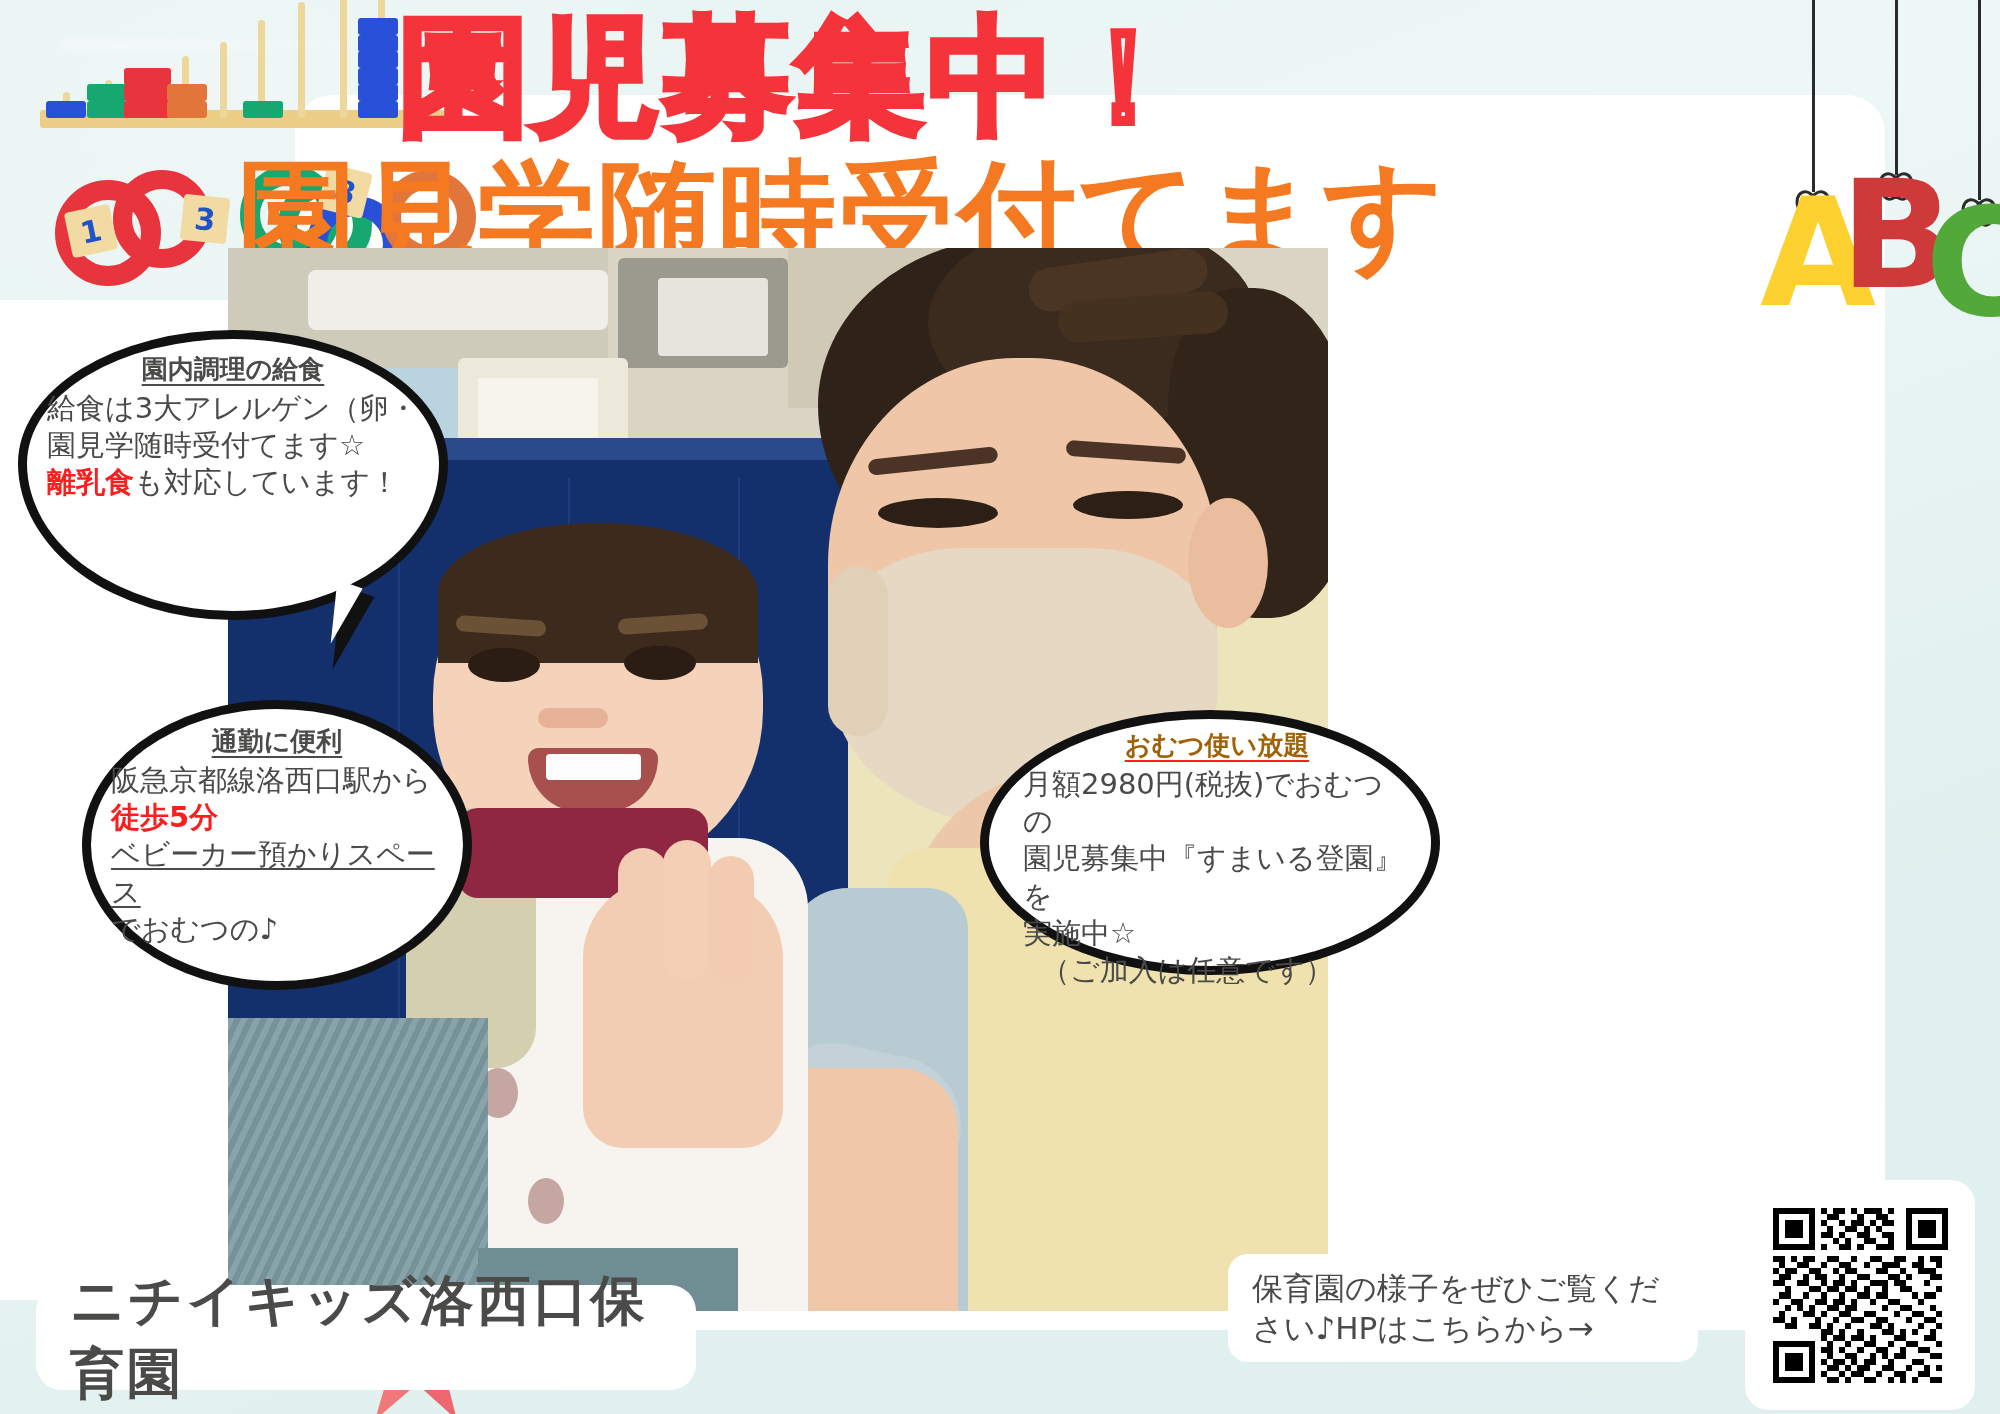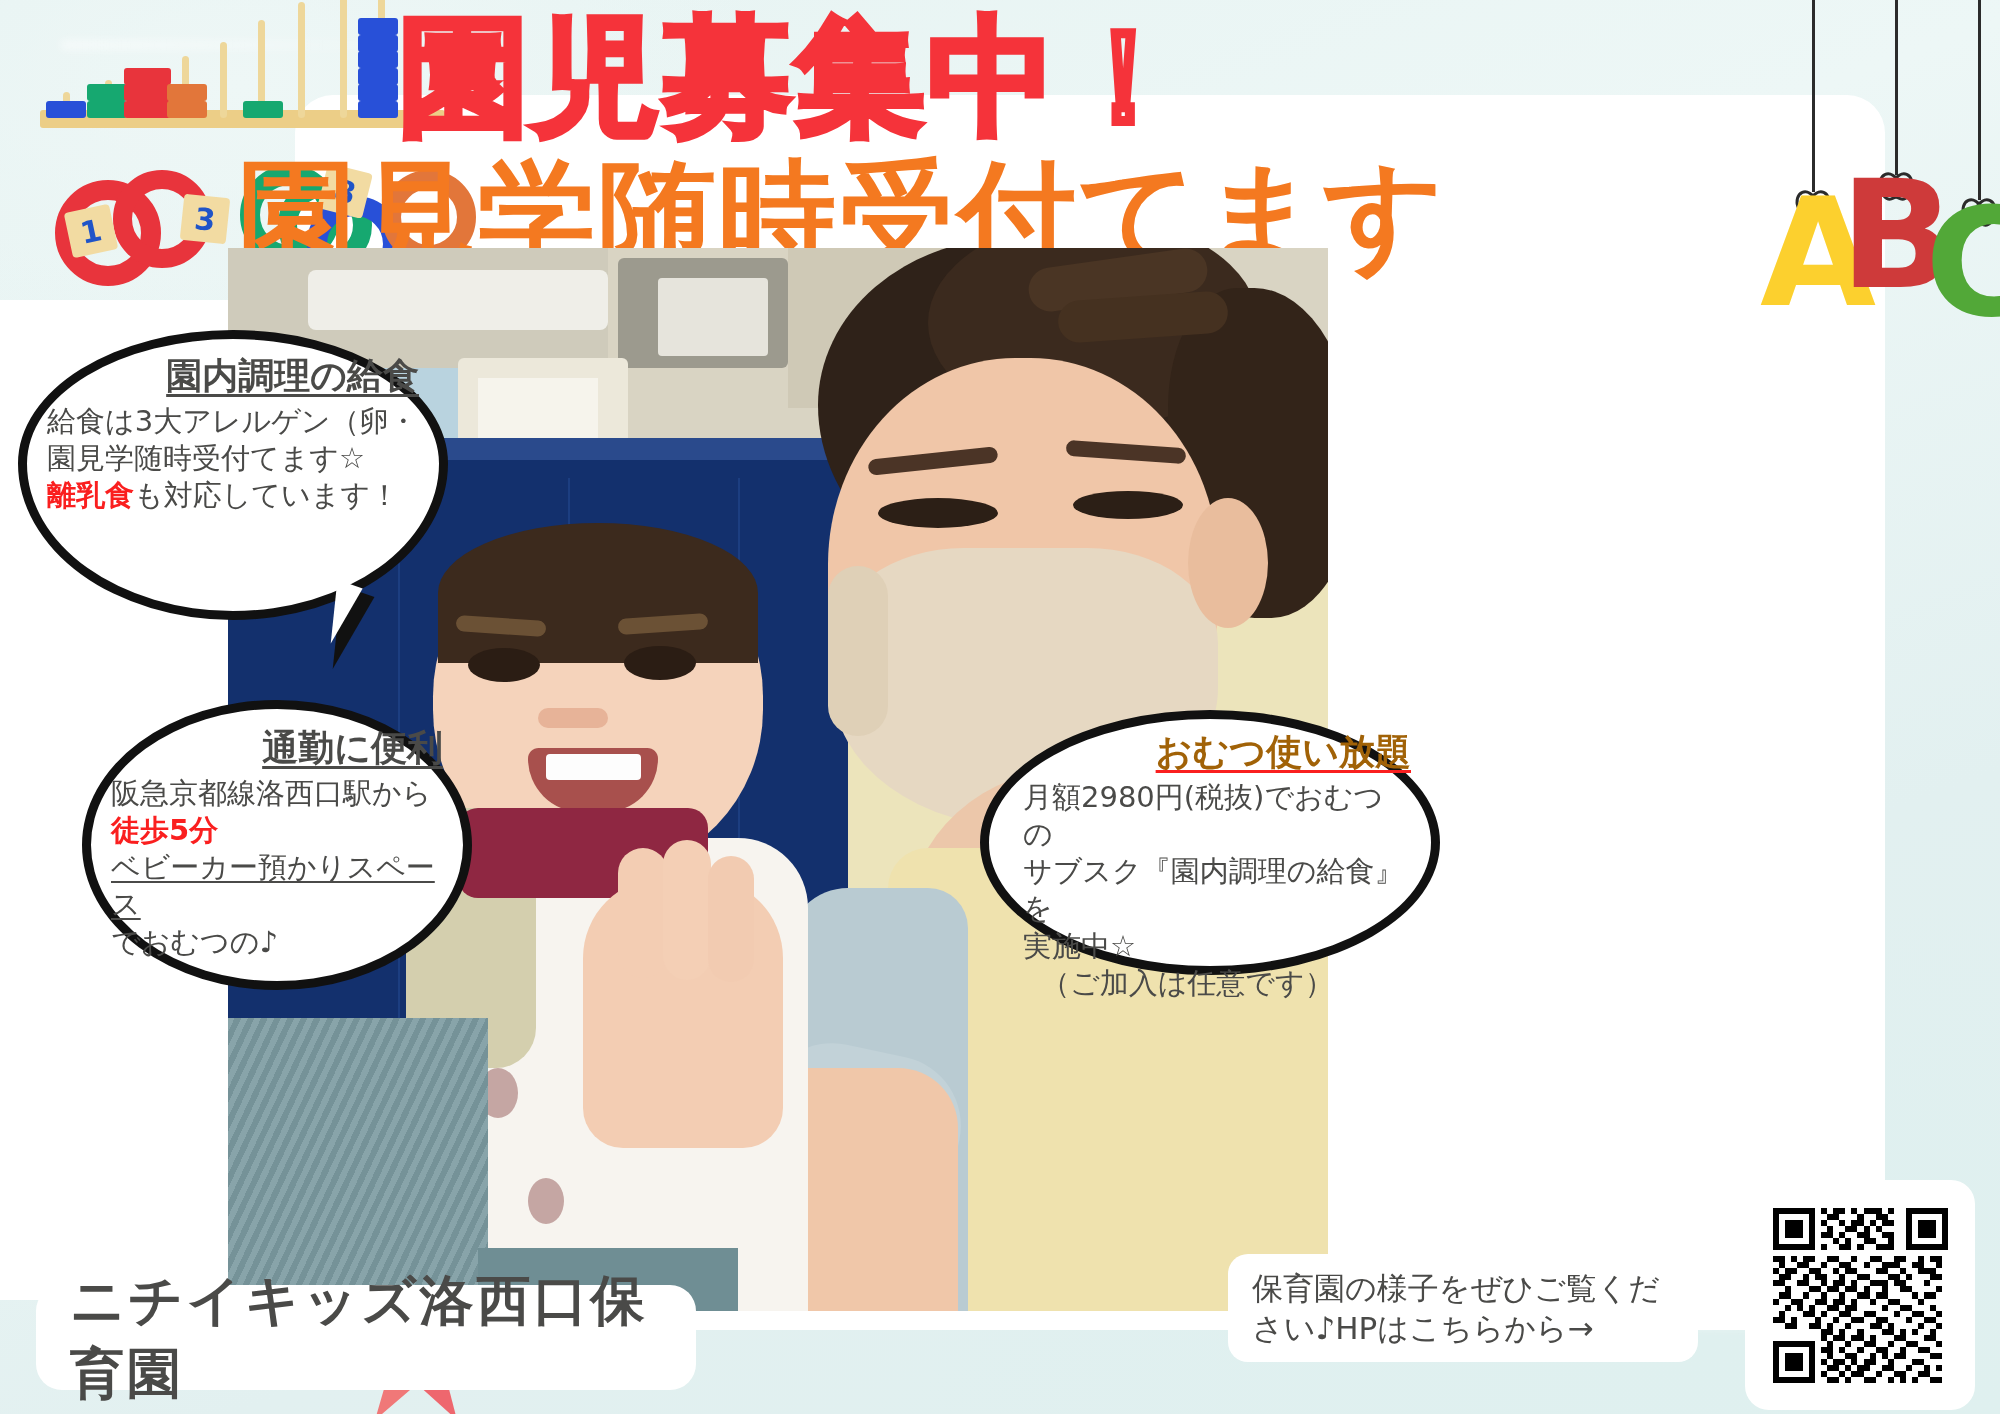--- a/index.html
+++ b/index.html
@@ -82,21 +82,21 @@
     transform:rotate(6deg);}
   .bub1 .tail-in{position:absolute;left:307px;top:242px;width:0;height:0;
     border-left:26px solid #fff;border-bottom:58px solid transparent;border-top:6px solid transparent;
     transform:rotate(6deg);z-index:3;}
 
   .bub2{left:82px;top:700px;width:390px;height:290px;border-radius:50%/50%;}
   .bub3{left:980px;top:710px;width:460px;height:265px;border-radius:50%/50%;}
 
   .bubtext{position:absolute;inset:0;padding:14px 20px 0;box-sizing:border-box;
            color:#4a4a48;font-size:29px;line-height:1.28;text-align:left;}
-  .btitle{display:block;text-align:right;font-size:36px;font-weight:700;
+  .btitle{display:block;text-align:center;font-size:26px;font-weight:700;
           text-decoration:underline;text-underline-offset:6px;margin-bottom:4px;color:#4a4a48;}
   .btitle.red{color:#a16207;text-decoration-color:#fa1f1f;}
   .red{color:#fa1f1f;font-weight:700;}
   .ul{text-decoration:underline;text-underline-offset:4px;}
 
   
   .nameplate{
     position:absolute;left:36px;top:1285px;width:660px;height:105px;background:#fff;border-radius:26px;
     display:flex;align-items:center;padding-left:34px;box-sizing:border-box;
   }
@@ -292,21 +292,21 @@
       <div class="red">徒歩5分</div>
       <div class="ul">ベビーカー預かりスペース</div>
       <div>でおむつの♪</div>
     </div>
   </div>
 
   <div class="bubble bub3">
     <div class="bubtext" style="padding-top:10px;padding-left:34px;">
       <span class="btitle red">おむつ使い放題</span>
       <div>月額2980円(税抜)でおむつの</div>
-      <div>サブスク『園内調理の給食』を</div>
+      <div>園児募集中『すまいる登園』を</div>
       <div>実施中☆</div>
       <div style="padding-left:18px;">（ご加入は任意です）</div>
     </div>
   </div>
 
   <svg class="flower" viewBox="0 0 130 80">
     <path d="M20 80 L38 18 Q40 6 50 16 L62 44 Z" fill="#f26a6a" opacity=".9"></path>
     <path d="M62 44 L74 14 Q80 4 86 18 L102 80 Z" fill="#ef5b63" opacity=".92"></path>
     <path d="M48 20 Q52 2 56 20" stroke="#4b3f8c" stroke-width="5" fill="none"></path>
   </svg>

